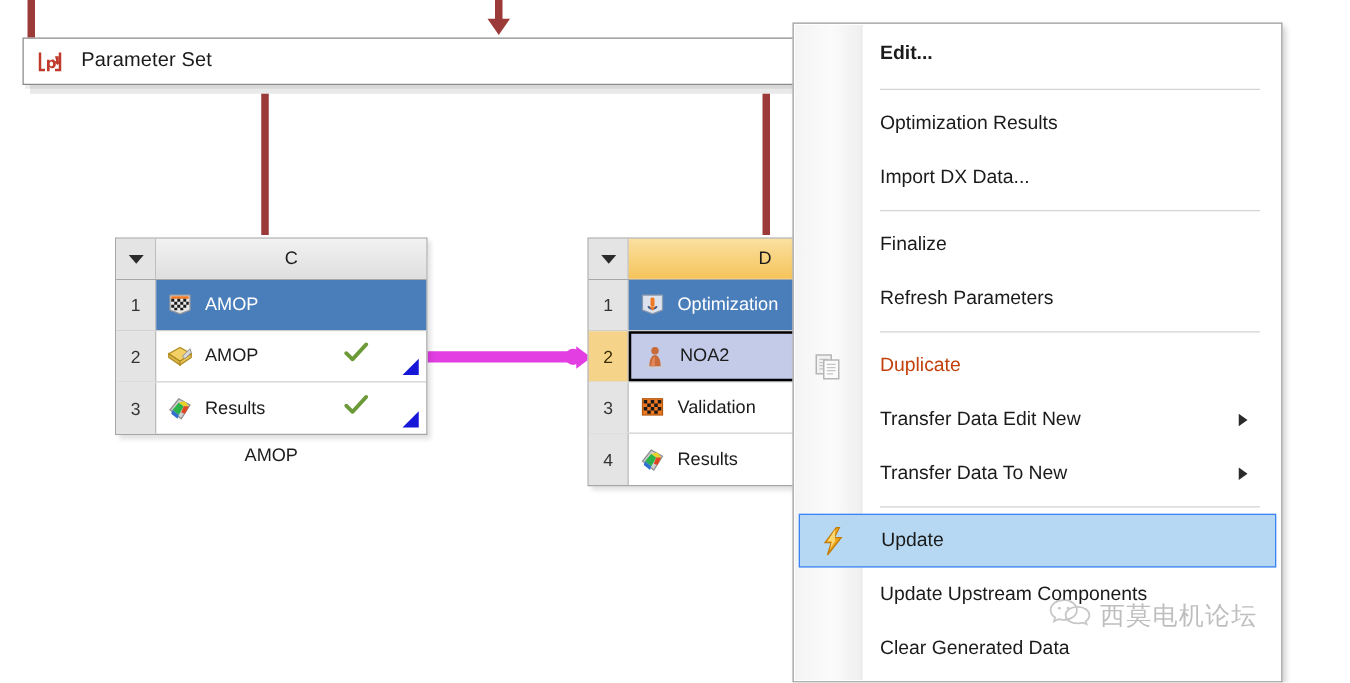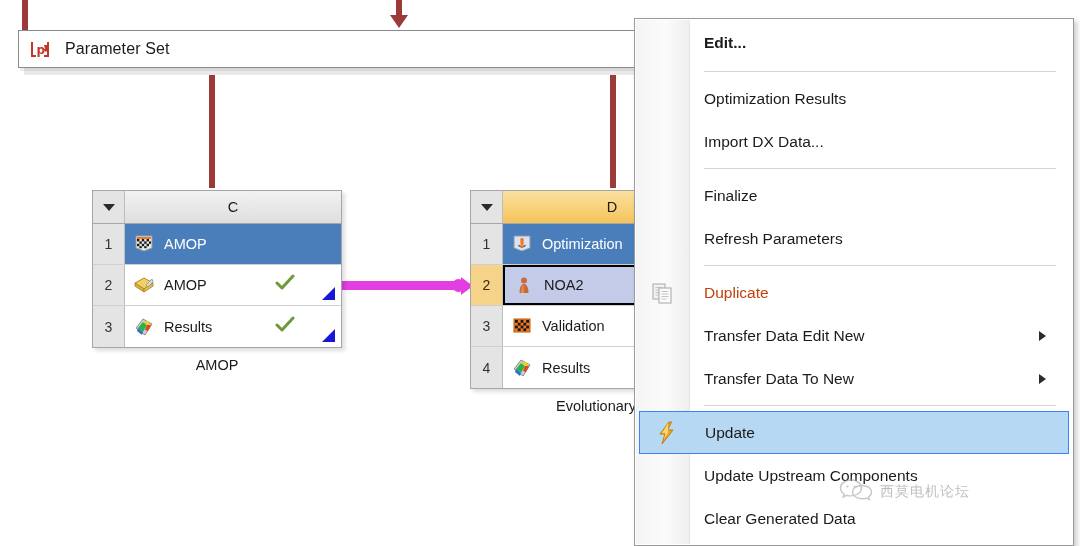--- a/index.html
+++ b/index.html
@@ -73,21 +73,21 @@
   .num-amber { background:#f5d48a !important; color:#3a2c05 !important; }
 
   .check { position:absolute; right:46px; top:50%; transform:translateY(-50%); }
   .tri   { position:absolute; right:6px; bottom:5px; width:0;height:0;
            border-left:13px solid transparent; border-bottom:13px solid #1717d8; }
 
   .syslabel { text-align:center; font-size:14.5px; color:#1b1b1b; margin-top:9px; }
 
   
   .ctxmenu {
-    position:absolute; left:634px; top:18px; width:440px; height:528px;
+    position:absolute; left:634px; top:18px; width:392px; height:528px;
     background:#ffffff; border:1px solid #9a9a9a; box-sizing:border-box;
     box-shadow: 3px 3px 5px rgba(0,0,0,0.20);
     overflow:hidden;
   }
   .ctx-gutter {
     position:absolute; left:1px; top:1px; width:53px; bottom:1px;
     background: linear-gradient(to right,#f4f4f4,#fbfbfb 55%,#efefef);
     border-right:1px solid #e6e6e6;
   }
   .ctx-items { position:absolute; left:1px; top:1px; right:1px; }
@@ -108,21 +108,21 @@
                  width:0;height:0;border-top:5px solid transparent;
                  border-bottom:5px solid transparent;border-left:7px solid #2b2b2b; }
   .sep { height:1px; background:#d4d4d4; margin:5px 16px 5px 68px; }
 
   
   .watermark {
     position:absolute; left:838px; top:477px; display:flex; align-items:center;
     opacity:0.55; pointer-events:none;
   }
   .watermark .wm-text {
-    font-size:14px; color:#8a8a8a; letter-spacing:1px;
+    font-size:20px; color:#8a8a8a; letter-spacing:1px;
     font-family:"DejaVu Sans", sans-serif;
   }
   .watermark .wm-logo { margin-right:6px; }
 </style>
 </head>
 <body>
 
 <div class="stage">
 
   <div class="vline" style="left:22px;top:0px;height:32px;"></div>
@@ -308,21 +308,20 @@
               <path d="M10 6 L15 5 L18 9 L14 9 Z" fill="#e8d22a"></path>
               <path d="M14 9 L18 9 L15 15 L12 14 Z" fill="#e2461f"></path>
               <path d="M5 12 L10 16 L9 19 L4 15 Z" fill="#2f6fd0"></path>
             </svg>
           </span>
           <span class="ctext">Results</span>
         </div>
       </div>
 
     </div>
-    <div class="syslabel">Evolutionary</div>
   </div>
 
   <div class="ctxmenu">
     <div class="ctx-gutter"></div>
     <div class="ctx-items">
 
       <div class="mi bold" style="height:46px;">
         <span class="mi-label">Edit...</span>
       </div>
       <div class="sep"></div>

